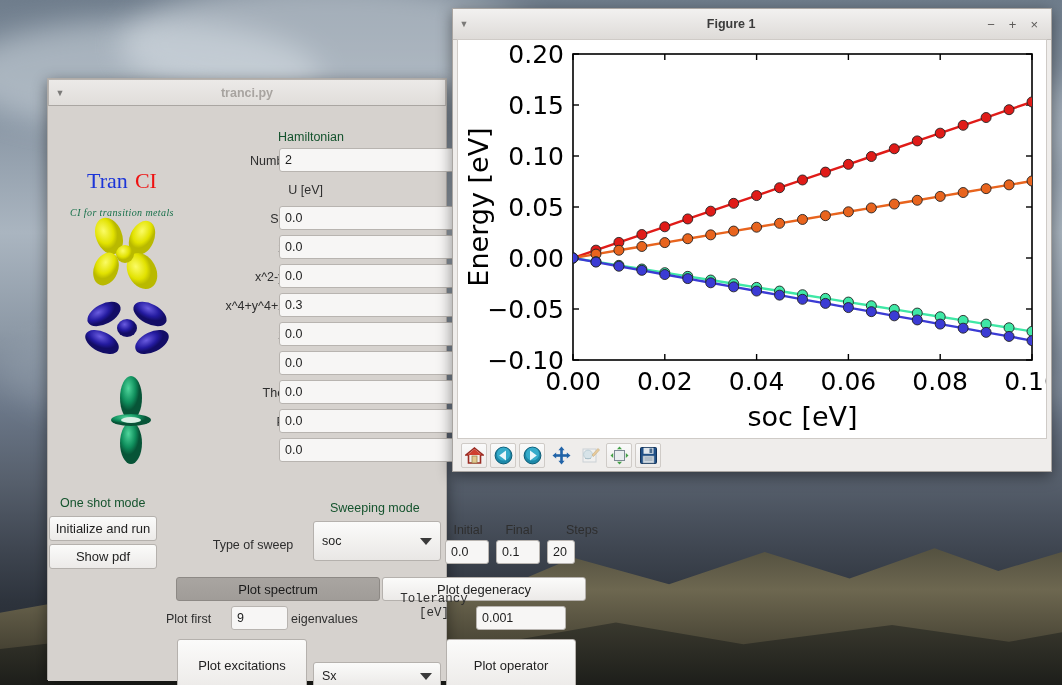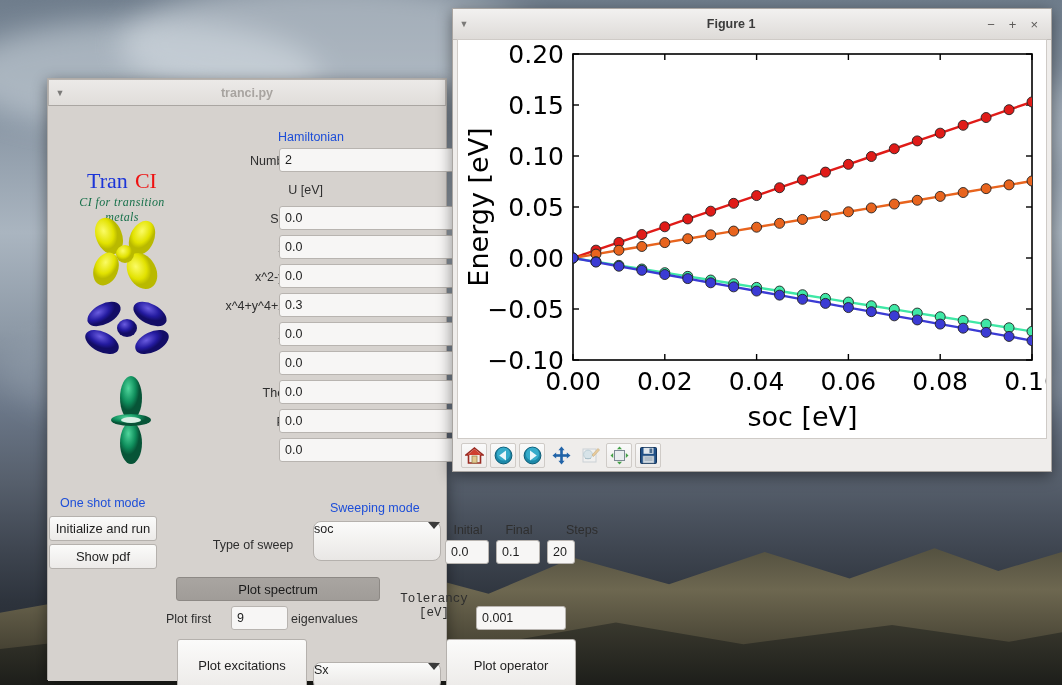--- a/index.html
+++ b/index.html
@@ -28,46 +28,46 @@
   .wbtns{display:flex;gap:14px;padding-right:13px;color:#5c5a58;font-size:13px;}
   .wbtn{cursor:default;line-height:1;}
 
   
   #app{left:47px;top:78px;width:398px;height:600px;background:#d6d2ce;
        border:1px solid #b0aca8;}
   #app .titlebar{background:linear-gradient(#eceae8,#e0ddda);height:25px;}
   #app .tb-title{color:#a8a4a0;font-weight:bold;font-size:12.5px;}
   .app-body{position:relative;height:575px;background:#d6d2ce;}
 
-  .section-title{position:absolute;font-size:12.5px;color:#1d4ed8;}
+  .section-title{position:absolute;font-size:12.5px;color:#14532d;}
   .field-label{position:absolute;font-size:12.5px;color:#2e2e2e;text-align:right;}
   .entry{position:absolute;background:#f7f6f5;border:1px solid #b8b4b0;
     border-radius:3px;font-size:12.5px;color:#1d1d1d;
     display:flex;align-items:center;padding:0 5px;box-sizing:border-box;
     font-family:"Liberation Sans", sans-serif;}
 
   .btn{position:absolute;background:linear-gradient(#fbfbfa,#eceae8);
     border:1px solid #b5b1ad;border-radius:3px;font-size:13px;color:#222;
     display:flex;align-items:center;justify-content:center;box-sizing:border-box;cursor:default;}
   .btn.pressed{background:linear-gradient(#a9a5a1,#a09c98);border-color:#8d8985;color:#1a1a1a;}
 
   .combo{position:absolute;background:linear-gradient(#fbfbfa,#e9e7e5);
-    border:1px solid #b5b1ad;border-radius:8px;font-size:12.5px;color:#222;
-    display:flex;box-sizing:border-box;padding:0 0;cursor:default;}
+    border:1px solid #b5b1ad;border-radius:3px;font-size:12.5px;color:#222;
+    display:flex;align-items:center;box-sizing:border-box;padding:0 8px;cursor:default;}
   .combo .cval{flex:1;}
   .combo .carrow{width:0;height:0;border-left:6px solid transparent;border-right:6px solid transparent;
     border-top:7px solid #3a3a3a;margin-left:6px;}
 
   
   .logo{position:absolute;left:62px;top:142px;width:118px;text-align:center;}
   .logo .l1{font-family:"Liberation Serif", serif;font-size:22px;}
   .logo .l1 .tran{color:#1c35d8;}
   .logo .l1 .ci{color:#ee1111;font-weight:normal;margin-left:7px;}
   .logo .l2{font-family:"Liberation Serif", serif;font-style:italic;
-    font-size:12px;color:#17704a;letter-spacing:.4px;margin-top:1px;}
+    font-size:10px;color:#17704a;letter-spacing:.4px;margin-top:13px;}
 
   
   .orb{position:absolute;}
 
   
   #fig{left:452px;top:8px;width:598px;height:462px;background:#efedeb;
        border:1px solid #a9a5a1;}
   #fig .titlebar{border:none;border-bottom:1px solid #c3bfbb;}
   #fig .tb-title{color:#3b3b3b;}
   .canvas-wrap{position:absolute;left:4px;top:30px;width:590px;height:400px;
@@ -198,20 +198,21 @@
     </div>
 
     <div class="field-label" style="left:396px;top:417px;width:48px;text-align:center;">Initial</div>
     <div class="field-label" style="left:447px;top:417px;width:48px;text-align:center;">Final</div>
     <div class="field-label" style="left:498px;top:417px;width:52px;text-align:right;">Steps</div>
     <div class="entry" style="left:397px;top:434px;width:44px;height:24px;">0.0</div>
     <div class="entry" style="left:448px;top:434px;width:44px;height:24px;">0.1</div>
     <div class="entry" style="left:499px;top:434px;width:28px;height:24px;">20</div>
 
     <div class="btn pressed" style="left:128px;top:471px;width:204px;height:24px;">Plot spectrum</div>
+    <div class="btn" style="left:334px;top:471px;width:204px;height:24px;">Plot degeneracy</div>
 
     <div class="field-label" style="left:118px;top:506px;width:66px;text-align:left;">Plot first</div>
     <div class="entry" style="left:183px;top:500px;width:57px;height:24px;">9</div>
     <div class="field-label" style="left:243px;top:506px;width:90px;text-align:left;">eigenvalues</div>
     <div class="field-label" style="left:340px;top:486px;width:92px;text-align:center;font-family:Liberation Mono, monospace;">Tolerancy [eV]</div>
     <div class="entry" style="left:428px;top:500px;width:90px;height:24px;">0.001</div>
 
     <div class="btn" style="left:129px;top:533px;width:130px;height:52px;">Plot excitations</div>
     <div class="section-title" style="left:305px;top:537px;margin-top:39px;">Operator</div>
     <div class="combo" style="left:265px;top:556px;width:128px;height:28px;">

